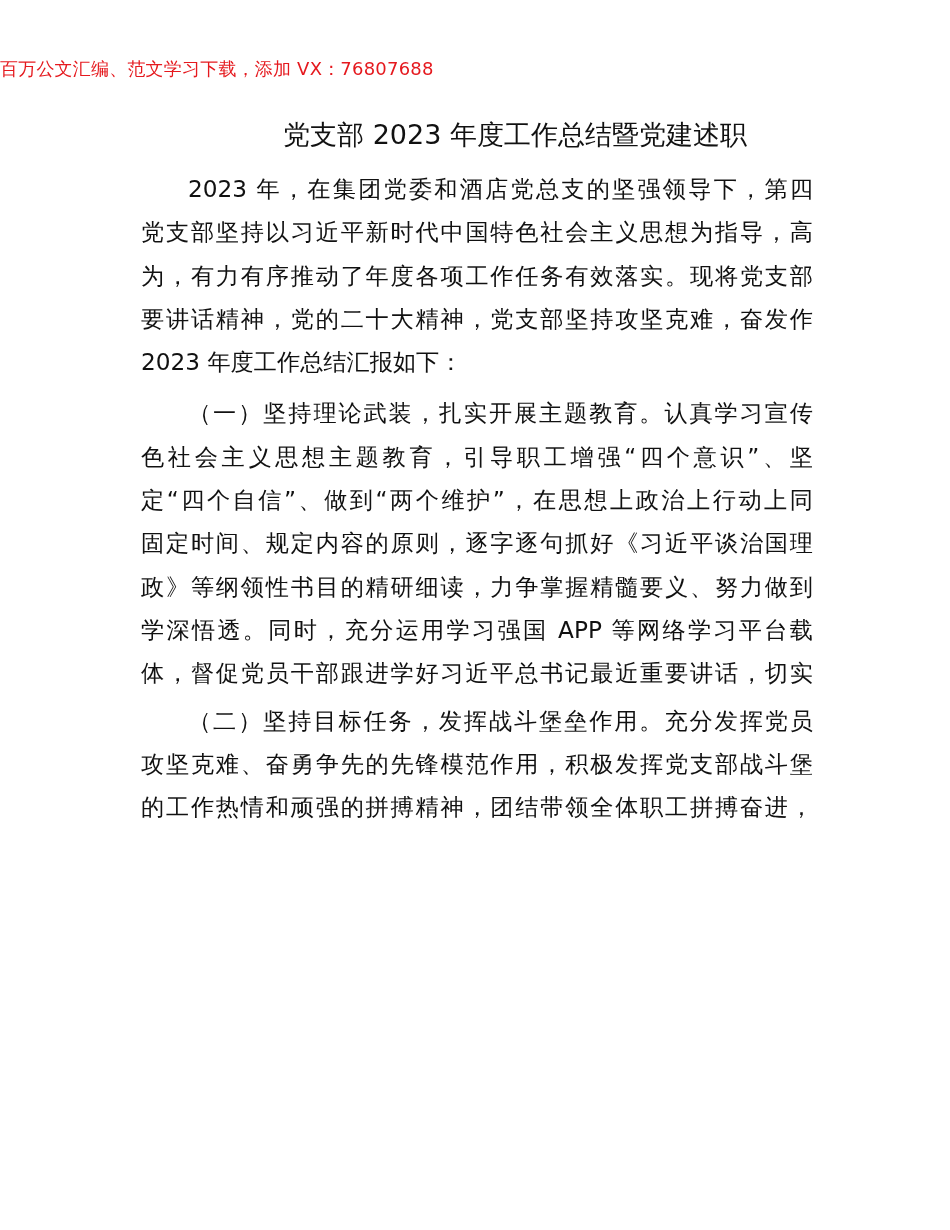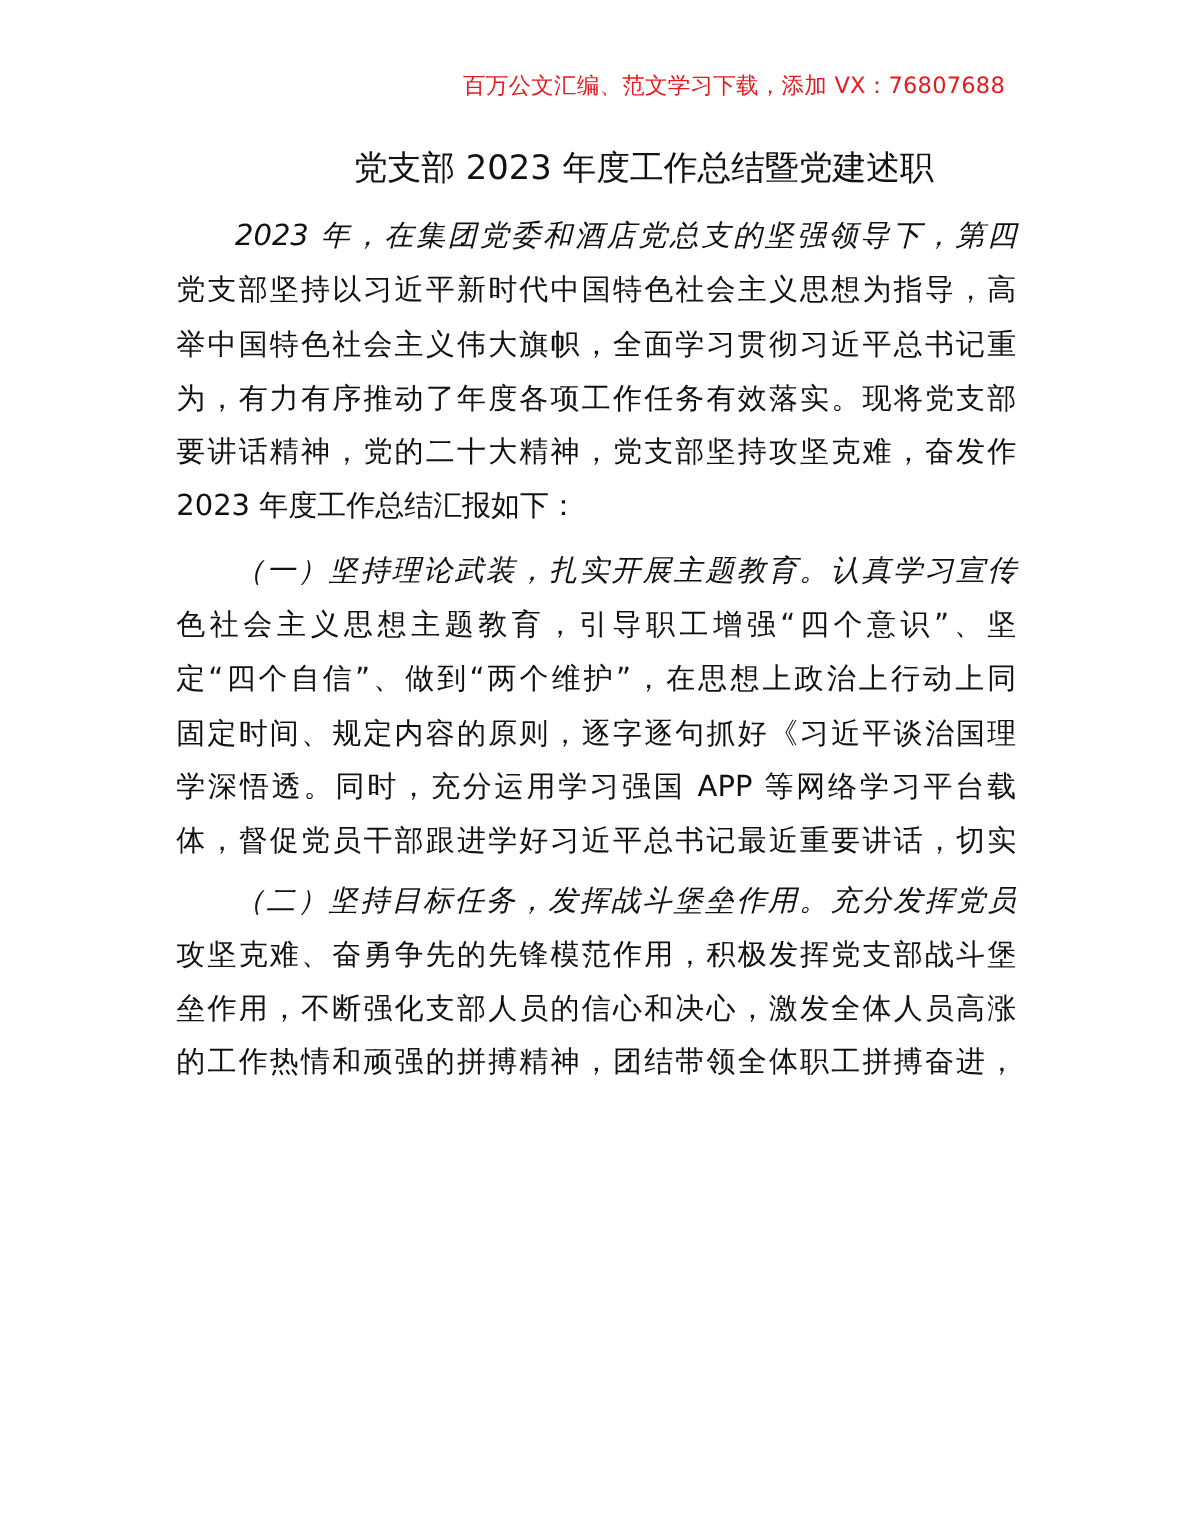--- a/index.html
+++ b/index.html
@@ -1,58 +1,57 @@
 <!DOCTYPE html>
 <html><head>
   <meta charset="utf-8">
   <style>
     html, body { margin: 0; padding: 0; background: #ffffff; }
     body { width: 950px; height: 1230px; position: relative; overflow: hidden;
            font-family: "DejaVu Sans", "Liberation Sans", sans-serif; color: #111111; }
-    .watermark { position: absolute; top: 56px; left: 0; width: 804px; text-align: right;
+    .watermark { position: absolute; top: 56px; left: 0; width: 804px; text-align: left;
                  font-size: 18px; color: #e5191e; line-height: 26px; letter-spacing: 0.2px; }
     .title { position: absolute; top: 115px; left: 0; width: 950px; text-align: center;
              font-size: 27px; line-height: 40px; color: #111; padding-left: 40px; }
     .body { position: absolute; top: 167px; left: 141px; width: 672px; }
     .line { font-size: 23.2px; line-height: 43.3px; height: 43.3px; white-space: nowrap;
             overflow: visible; text-align: justify; text-align-last: justify; }
     .line.last { text-align-last: left; }
-    .indent { padding-left: 47px; font-style: italic; }
+    .indent { padding-left: 47px; }
     .gap { height: 4px; }
   </style>
 </head>
 <body>
 
 <div class="watermark">百万公文汇编、范文学习下载，添加 VX：76807688</div>
 
 <div class="title">党支部 2023 年度工作总结暨党建述职</div>
 
 <div class="body">
 
   <div>
     <div class="line indent">2023 年，在集团党委和酒店党总支的坚强领导下，第四</div>
     <div class="line">党支部坚持以习近平新时代中国特色社会主义思想为指导，高</div>
-    <div class="line">举中国特色社会主义伟大旗帜，全面学习贯彻习近平总书记重</div>
     <div class="line">为，有力有序推动了年度各项工作任务有效落实。现将党支部</div>
     <div class="line">要讲话精神，党的二十大精神，党支部坚持攻坚克难，奋发作</div>
     <div class="line last">2023 年度工作总结汇报如下：</div>
   </div>
   <div class="gap"></div>
 
   <div class="gap"></div>
 
   <div>
     <div class="line indent">（一）坚持理论武装，扎实开展主题教育。认真学习宣传</div>
     <div class="line">色社会主义思想主题教育，引导职工增强“四个意识”、坚</div>
     <div class="line">定“四个自信”、做到“两个维护”，在思想上政治上行动上同</div>
     <div class="line">固定时间、规定内容的原则，逐字逐句抓好《习近平谈治国理</div>
+    <div class="line">政》等纲领性书目的精研细读，力争掌握精髓要义、努力做到</div>
     <div class="line">学深悟透。同时，充分运用学习强国 APP 等网络学习平台载</div>
     <div class="line">体，督促党员干部跟进学好习近平总书记最近重要讲话，切实</div>
   </div>
   <div class="gap"></div>
 
   <div>
     <div class="line indent">（二）坚持目标任务，发挥战斗堡垒作用。充分发挥党员</div>
     <div class="line">攻坚克难、奋勇争先的先锋模范作用，积极发挥党支部战斗堡</div>
-    <div class="line">垒作用，不断强化支部人员的信心和决心，激发全体人员高涨</div>
     <div class="line">的工作热情和顽强的拼搏精神，团结带领全体职工拼搏奋进，</div>
   </div>
 </div>
 
 </body></html>

